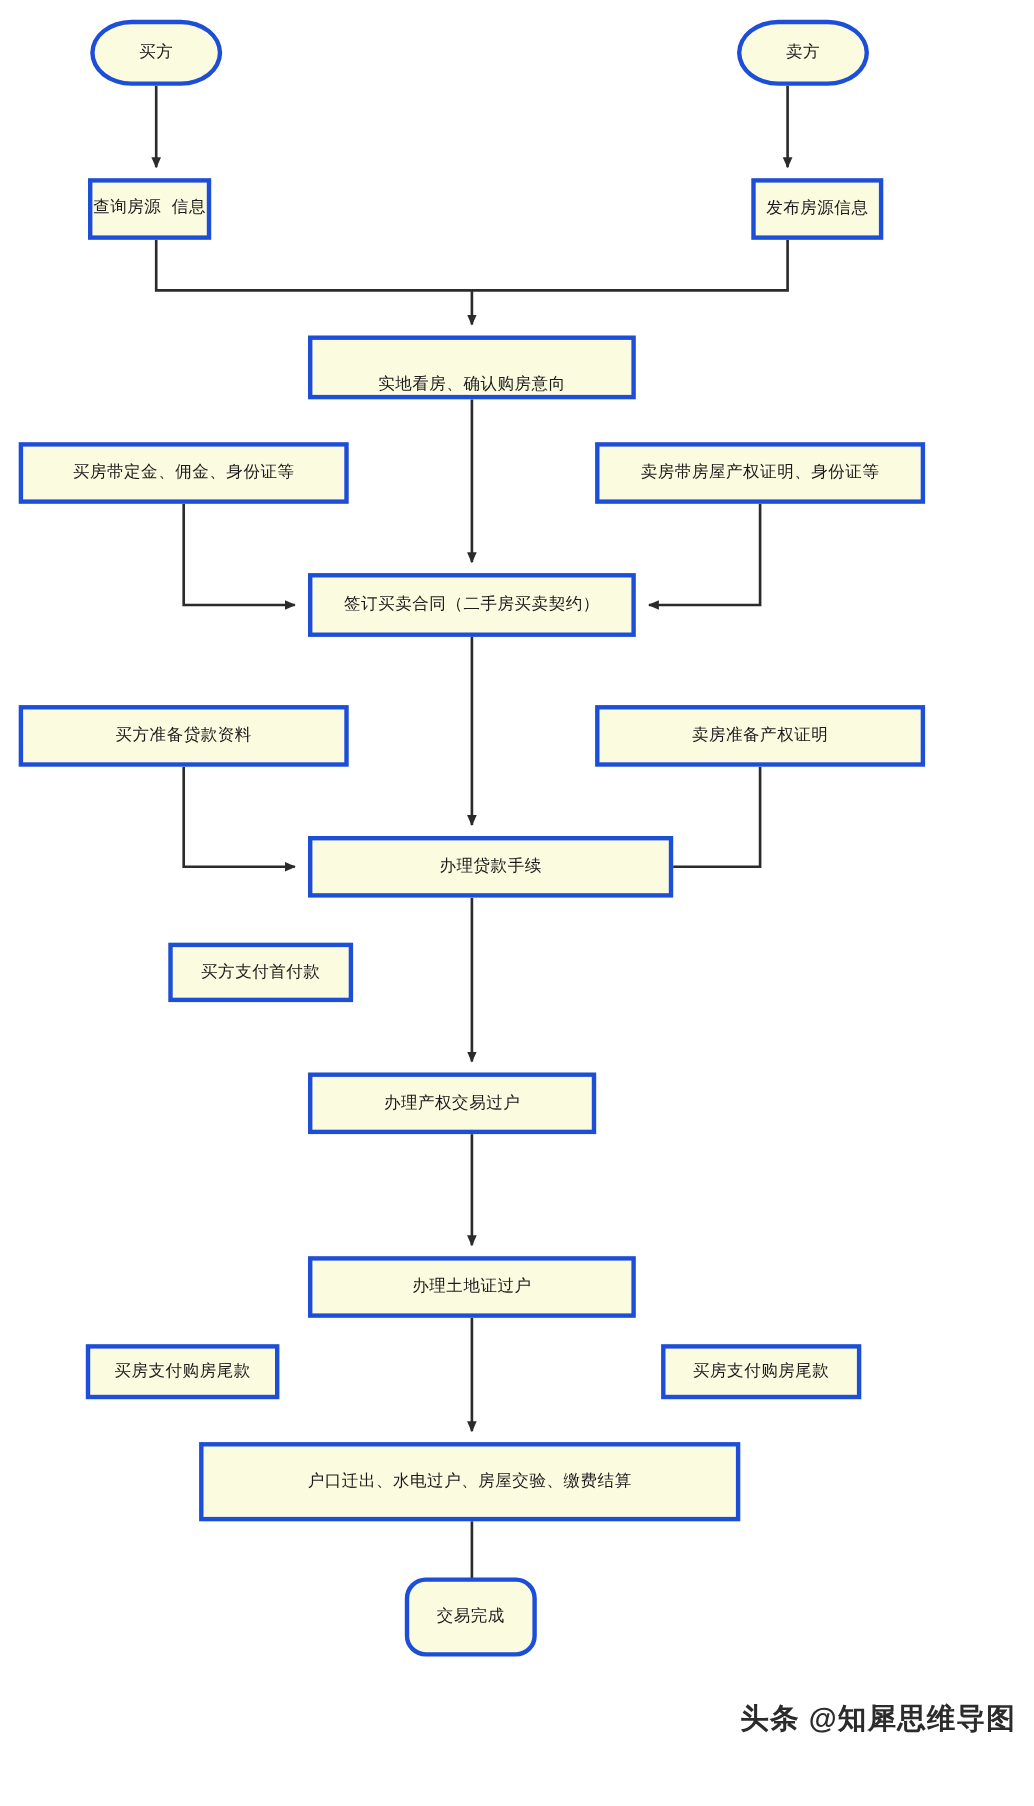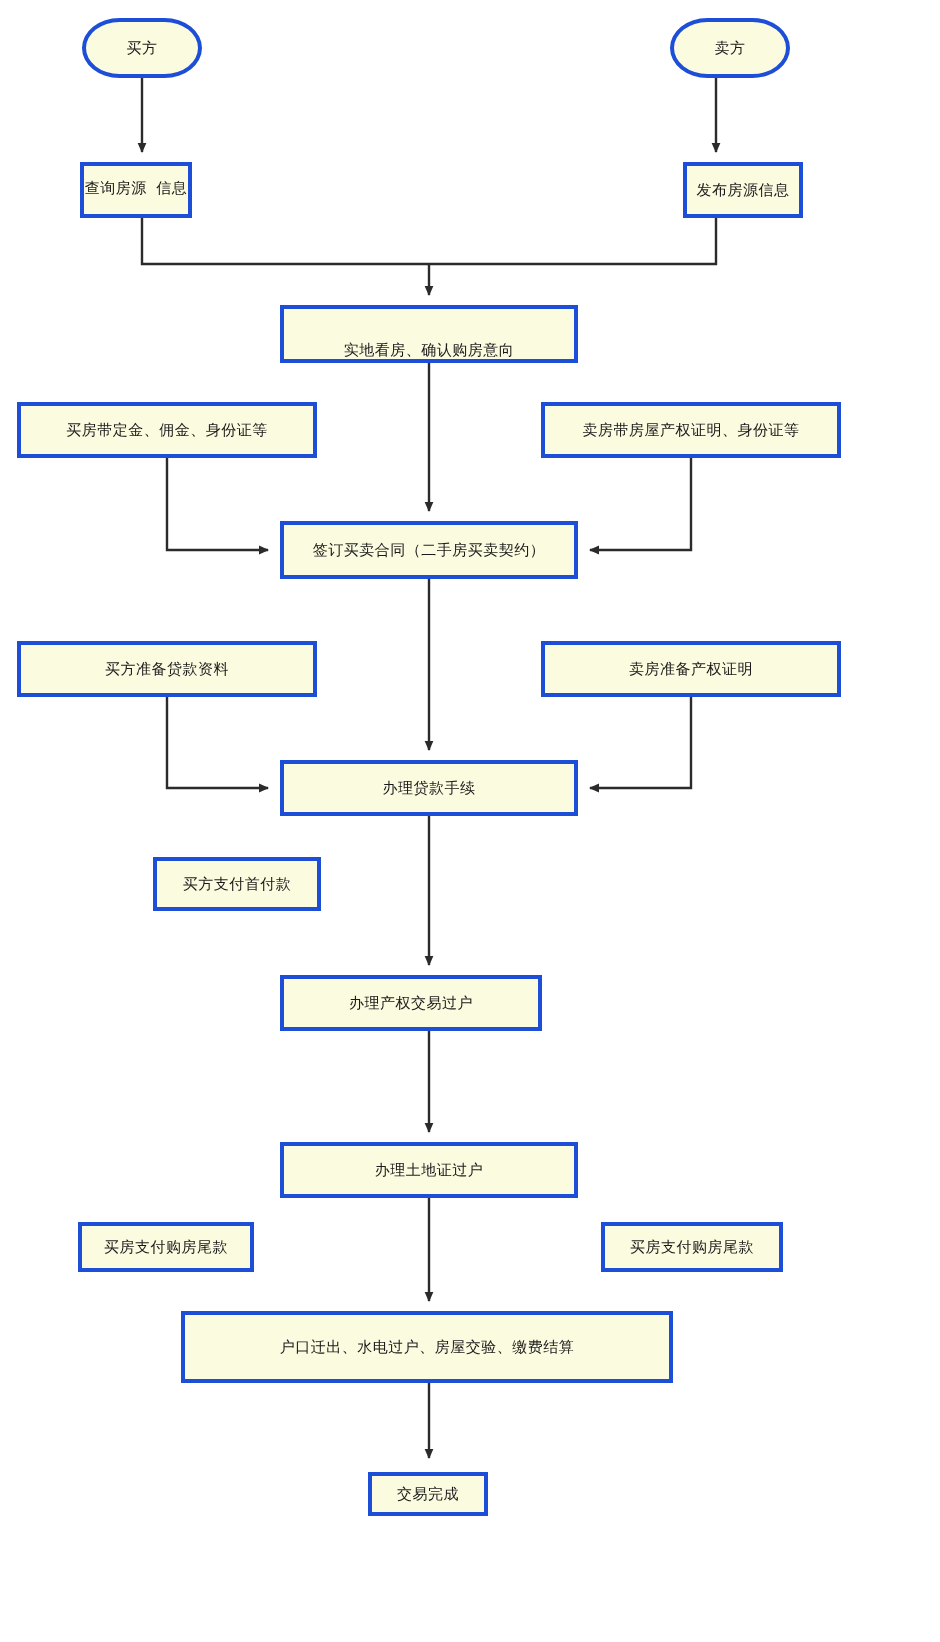--- a/index.html
+++ b/index.html
@@ -122,40 +122,41 @@
       </div>
       <div class="node" style="left: 280px; top: 521px; width: 298px; height: 58px;">
         <span>签订买卖合同（二手房买卖契约）</span>
       </div>
       <div class="node" style="left: 17px; top: 641px; width: 300px; height: 56px;">
         <span>买方准备贷款资料</span>
       </div>
       <div class="node" style="left: 541px; top: 641px; width: 300px; height: 56px;">
         <span>卖房准备产权证明</span>
       </div>
-      <div class="node" style="left: 280px; top: 760px; width: 298px; height: 56px;">
+      <div class="node" style="left: 280px; top: 760px; width: 332px; height: 56px;">
         <span>办理贷款手续</span>
       </div>
       <div class="node" style="left: 153px; top: 857px; width: 168px; height: 54px;">
         <span>买方支付首付款</span>
       </div>
       <div class="node" style="left: 280px; top: 975px; width: 262px; height: 56px; text-align: center;">
         <span>办理产权交易过户</span>
       </div>
       <div class="node" style="left: 280px; top: 1142px; width: 298px; height: 56px;">
         <span>办理土地证过户</span>
       </div>
       <div class="node" style="left: 78px; top: 1222px; width: 176px; height: 50px;">
         <span>买房支付购房尾款</span>
       </div>
       <div class="node" style="left: 601px; top: 1222px; width: 182px; height: 50px;">
         <span>买房支付购房尾款</span>
       </div>
       <div class="node" style="left: 181px; top: 1311px; width: 492px; height: 72px;">
         <span>户口迁出、水电过户、房屋交验、缴费结算</span>
       </div>
-      <div class="node" style="left: 368px; top: 1472px; width: 120px; height: 44px;">
+      <div class="node" style="left: 368px; top: 1434px; width: 120px; height: 72px; border-radius: 19px;">
         <span>交易完成</span>
       </div>
     </div>
 
+  <div class="watermark" style="left:673px; top:1545px;">头条 @知犀思维导图</div>
 
 </div>
 
 </body></html>

